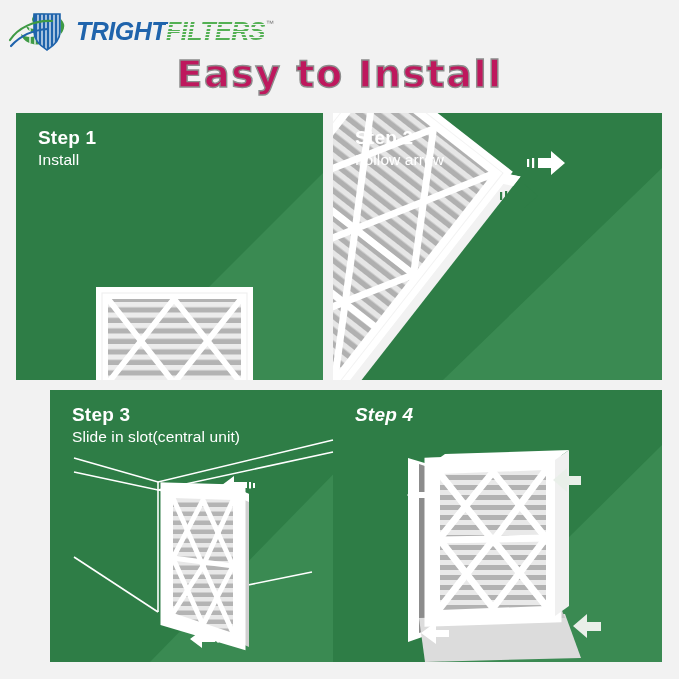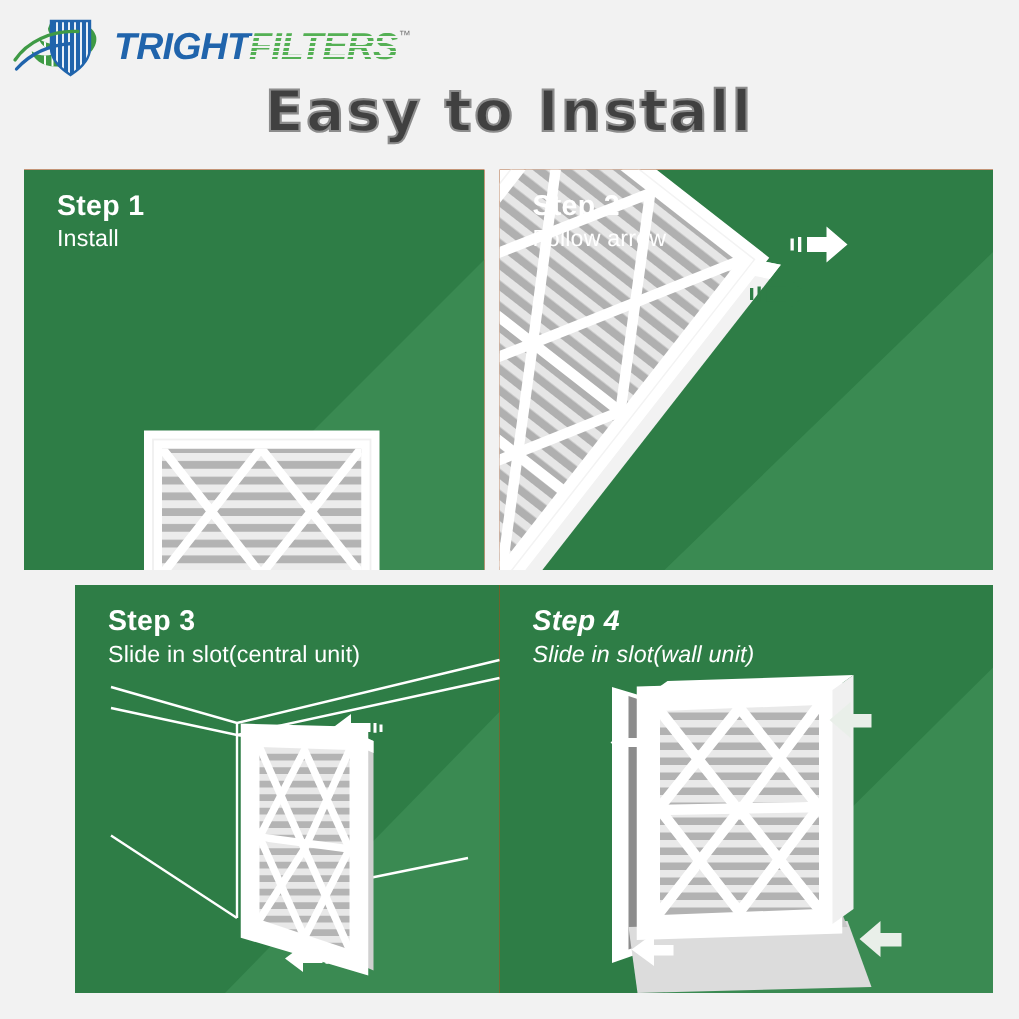--- a/index.html
+++ b/index.html
@@ -56,31 +56,31 @@
     font-size:8px;font-style:normal;font-weight:normal;
     color:#7a7a7a;margin-left:1px;margin-top:1px;
   }
 
   #page-title{
     position:absolute;left:0;top:52px;width:679px;
     text-align:center;
     font-size:38px;
     font-weight:bold;
     letter-spacing:1.5px;
-    color:#404040;
+    color:#be185d;
     -webkit-text-stroke:1.4px #8d8d8d;
     text-shadow:0 0 0 #fff;
     font-family:"DejaVu Sans", sans-serif;
   }
 
   
   .panel{
     position:absolute;
     overflow:hidden;
-    background:#c2410c;
+    background:#0369a1;
   }
   #panel-1{left:16px;  top:113px; width:307px; height:267px;}
   #panel-2{left:333px; top:113px; width:329px; height:267px;}
   #panel-3{left:16px;  top:390px; width:307px; height:272px;margin-left:34px;}
   #panel-4{left:333px; top:390px; width:329px; height:272px;font-style:italic;}
 
   .panel-bg{position:absolute;left:0;top:0;width:100%;height:100%;}
 
   .step-title{
     position:absolute;left:22px;top:14px;
@@ -301,21 +301,20 @@
   </svg>
 </div>
 
 <div class="panel" id="panel-4">
   <svg class="panel-bg" viewBox="0 0 329 272" preserveAspectRatio="none">
     <rect width="329" height="272" fill="#2e7d46"></rect>
     <polygon points="329,55 329,272 110,272" fill="#3a8a52"></polygon>
   </svg>
 
   <div class="step-title">Step 4</div>
-  <div class="step-sub">Slide in slot(wall unit)</div>
 
   <svg class="art" viewBox="0 0 329 272">
     <defs>
       <pattern id="pleat4" x="0" y="0" width="10" height="10" patternUnits="userSpaceOnUse">
         <rect width="10" height="10" fill="#e9e9e9"></rect>
         <rect y="5" width="10" height="5" fill="#b2b2b2"></rect>
       </pattern>
     </defs>
 
     <polygon points="75,68 95,74 95,245 75,252" fill="#ffffff"></polygon>

